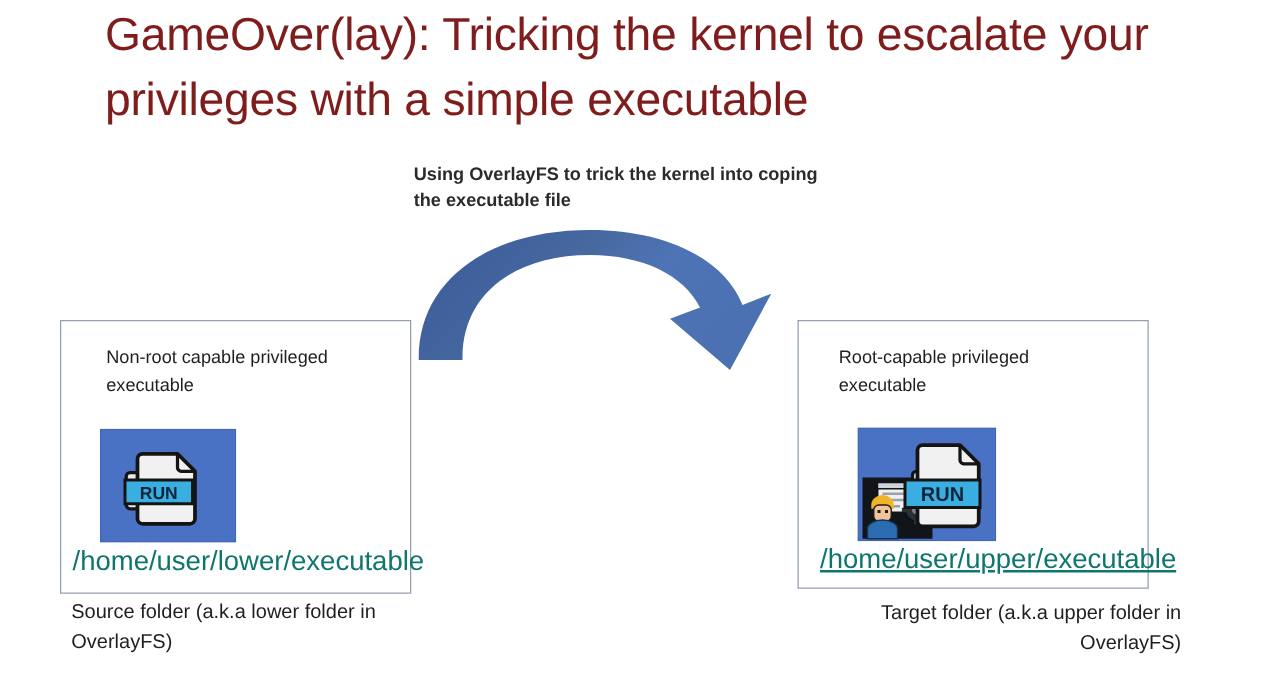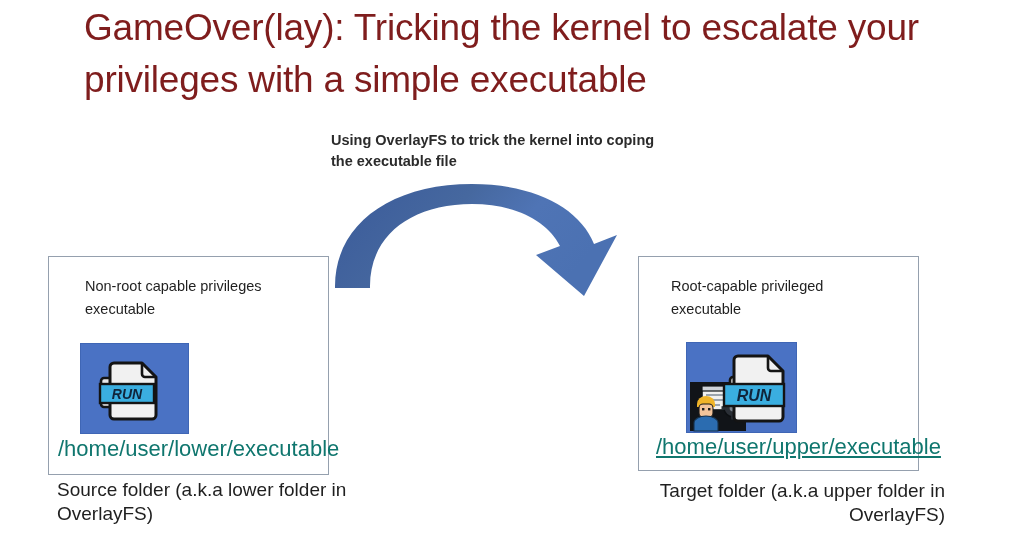--- a/index.html
+++ b/index.html
@@ -83,30 +83,29 @@
     color: #0f766e;
     white-space: nowrap;
   }
   .box-left  .box-path { left: 9px;  top: 182px; }
   .box-right .box-path { left: 17px; top: 180px; text-decoration: underline; }
 
   
   .exe-icon {
     position: absolute;
     overflow: hidden;
-    font-style: italic;
   }
   .icon-left  { left: 31px; top: 86px; width: 109px; height: 91px; }
   .icon-right { left: 47px; top: 85px; width: 111px; height: 91px; }
   .exe-icon svg { display: block; }
 
   
   .box-caption {
     position: absolute;
-    font-size: 19px;
+    font-size: 16px;
     line-height: 24px;
     font-weight: 400;
     color: #1f1f1f;
     white-space: pre-wrap;
   }
   .caption-left  { left: 57px;  top: 478px; width: 300px; }
   .caption-right { left: 645px; top: 479px; width: 300px; text-align: right; }
 </style>
 </head>
 <body>
@@ -133,21 +132,21 @@
              L 262 118
              L 214 77
              L 238 68
              C 225 42 192 26 150 26
              C 90 26 48 57 48 108
              L 48 110 Z" fill="url(#arrowGrad)"></path>
   </svg>
 </div>
 
 <div class="folder-box box-left">
-  <div class="box-heading">Non-root capable privileges executable</div>
+  <div class="box-heading">Non-root capable privileged executable</div>
 
   <div class="exe-icon icon-left">
     <svg width="109" height="91" viewBox="0 0 109 91" xmlns="http://www.w3.org/2000/svg">
       <rect x="0" y="0" width="109" height="91" fill="#4a72c4"></rect>
       <rect x="0" y="0" width="109" height="91" fill="none" stroke="#3f66b5" stroke-width="2"></rect>
 
       <rect x="21" y="35" width="14" height="29" rx="3" fill="#e9e9e9" stroke="#141414" stroke-width="2.6"></rect>
 
       <path d="M34 20 h28 l14 14 v38 a4 4 0 0 1 -4 4 h-38 a4 4 0 0 1 -4 -4 v-48 a4 4 0 0 1 4 -4 z" fill="#f1f1f1" stroke="#141414" stroke-width="3" stroke-linejoin="round"></path>
       <path d="M62 20 v11 a3 3 0 0 0 3 3 h11" fill="none" stroke="#141414" stroke-width="2.6" stroke-linejoin="round"></path>

